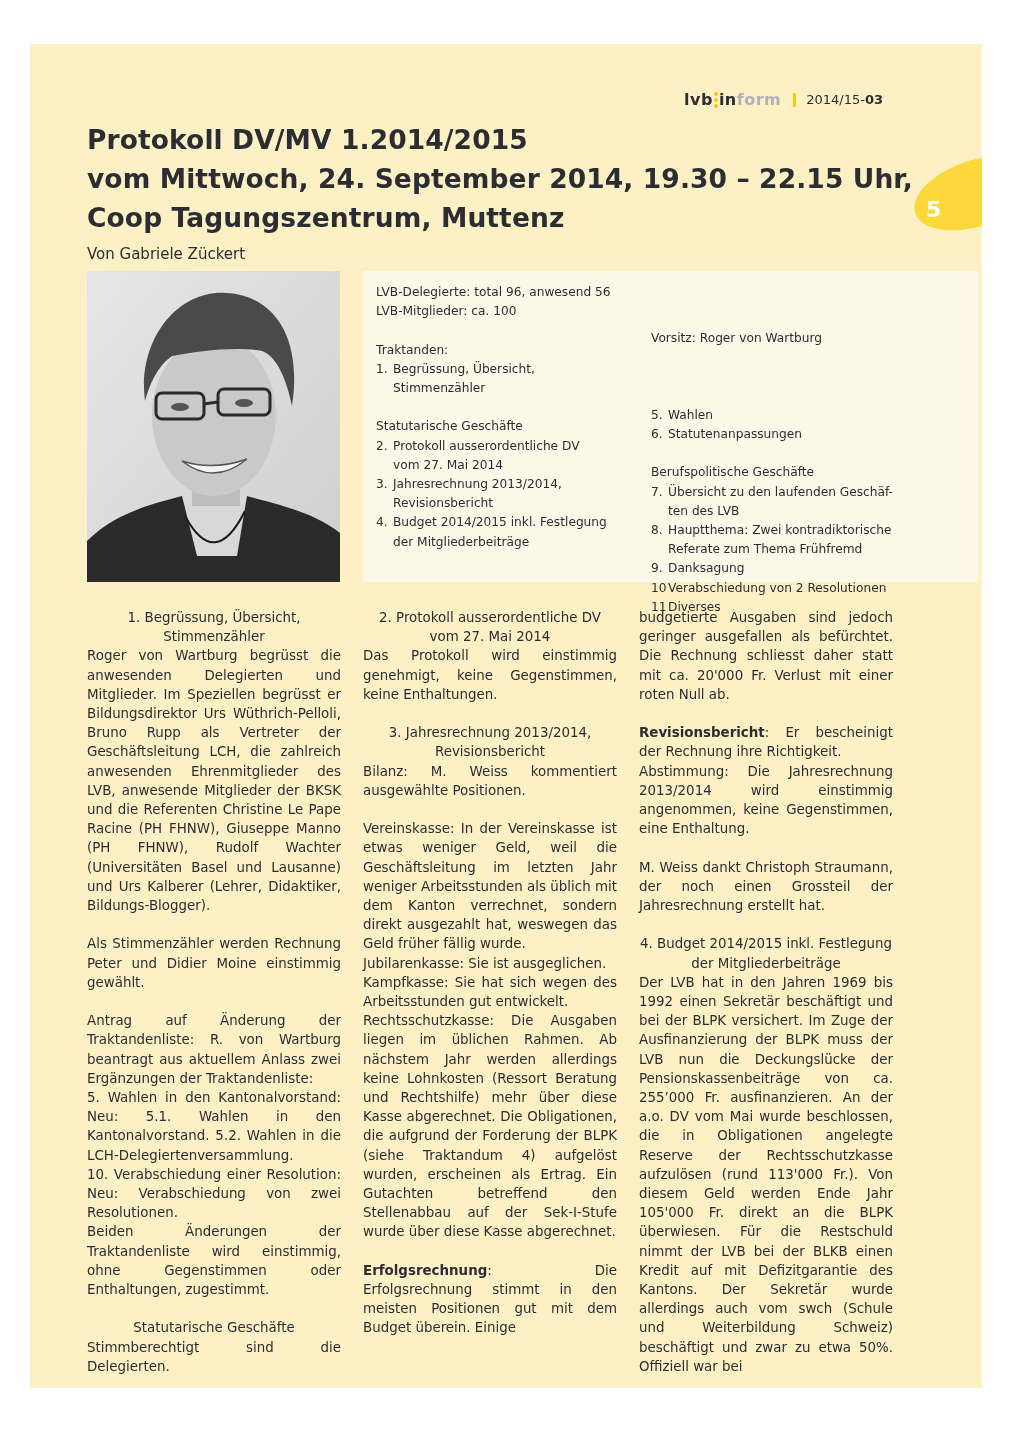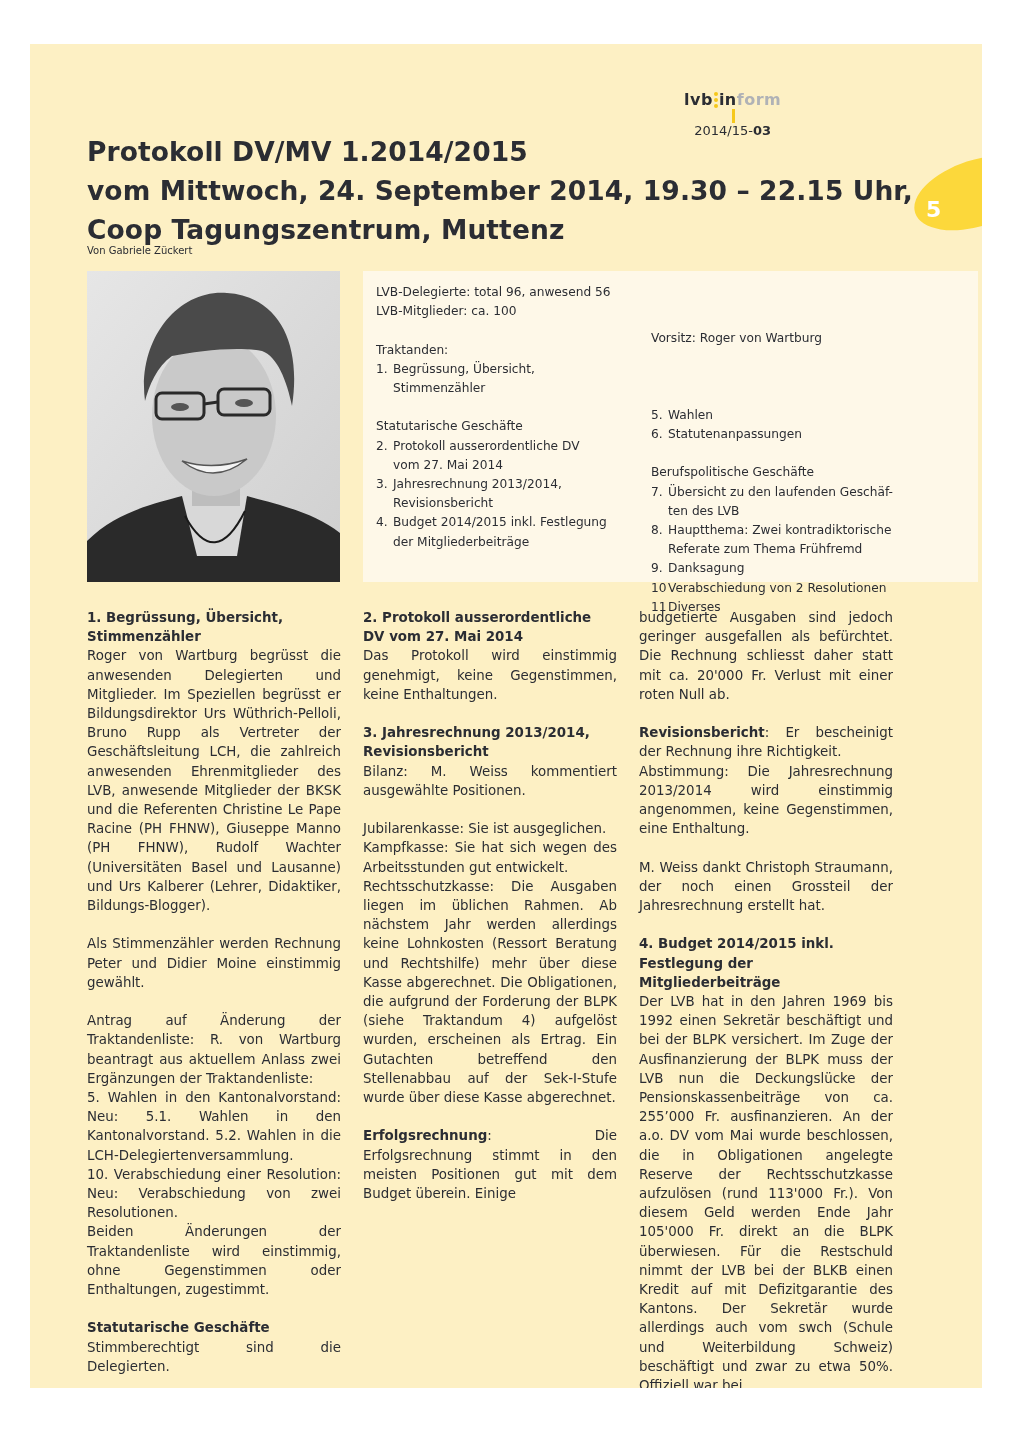--- a/index.html
+++ b/index.html
@@ -5,48 +5,48 @@
   html, body { margin: 0; padding: 0; background: #ffffff; }
   body { width: 1012px; height: 1432px; position: relative; overflow: hidden;
          font-family: "DejaVu Sans", "Liberation Sans", sans-serif; color: #2b2d33; }
   .page { position: absolute; left: 30px; top: 44px; width: 952px; height: 1344px;
           background: #fdf0c4; overflow: hidden; }
   .page-tab { position: absolute; right: -60px; top: 116px; width: 130px; height: 66px;
               background: #fcd83b; border-radius: 50%; transform: rotate(-18deg); }
   .page-num { position: absolute; left: 896px; top: 153px; font-weight: bold; font-size: 22px;
               color: #ffffff; font-family: "DejaVu Sans", sans-serif; }
   .masthead { position: absolute; left: 654px; top: 46px; display: flex; align-items: center;
-              font-size: 13px; flex-direction: column; }
+              font-size: 13px; }
   .logo { font-weight: bold; font-size: 16px; letter-spacing: 0.5px; display: flex; align-items: center; font-family: "DejaVu Sans", sans-serif; }
   .logo .lvb { color: #2b2d33; }
   .logo .dots { display: inline-flex; flex-direction: column; justify-content: center; margin: 0 1px; }
   .logo .dots i { display: block; width: 4px; height: 4px; border-radius: 50%; background: #f6c81b; margin: 1px 0; }
   .logo .in { color: #2b2d33; }
   .logo .form { color: #b0b2b6; }
   .masthead .bar { width: 3px; height: 14px; background: #f6c81b; margin: 0 10px 0 12px; }
   .masthead .issue { font-size: 13px; color: #2b2d33; }
   .masthead .issue b { font-weight: bold; }
-  .title { position: absolute; left: 57px; top: 88px; margin: 0; font-weight: bold;
+  .title { position: absolute; left: 57px; top: 76px; margin: 0; font-weight: bold;
            font-size: 26.5px; line-height: 39px; color: #2b2d33; letter-spacing: 0.1px; }
-  .author { position: absolute; left: 57px; top: 201px; font-size: 10px; color: #2b2d33; }
+  .author { position: absolute; left: 57px; top: 201px; font-size: 15px; color: #2b2d33; }
   .photo { position: absolute; left: 57px; top: 227px; width: 253px; height: 311px;
            background: #cfcfcf; overflow: hidden; }
   .infobox { position: absolute; left: 333px; top: 227px; width: 615px; height: 311px;
              background: #fef8e8; font-size: 12.2px; line-height: 19.2px; color: #2b2d33; }
   .infobox .col { position: absolute; top: 12px; }
   .infobox .col.left { left: 13px; width: 255px; }
   .infobox .col.right { left: 288px; width: 250px; margin-top: 46px; }
   .infobox .hd { font-weight: normal; }
   .infobox .li { display: flex; }
   .infobox .li .n { width: 17px; flex: none; }
   .gap { height: 19.2px; }
   .body-col { position: absolute; top: 564px; width: 254px; font-size: 13.4px; line-height: 19.2px;
               text-align: justify; hyphens: manual; color: #2b2d33; }
   .body-col p { margin: 0; }
-  .body-col h3 { margin: 0; font-size: 13.4px; line-height: 19.2px; font-weight: bold; text-align: left; }
+  .body-col h3 { margin: 0; font-size: 13.4px; line-height: 19.2px; font-weight: normal; text-align: center; }
   .body-col .blank { height: 19.2px; }
   .c1 { left: 57px; }
   .c2 { left: 333px; }
   .c3 { left: 609px; }
 </style>
 </head>
 <body>
 
 <div class="page">
   <div class="page-tab"></div>
@@ -177,20 +177,21 @@
     <p>Stimmberechtigt sind die Delegierten.</p>
   </div>
 
   <div class="body-col c2">
     <h3>2. Protokoll ausserordentliche DV vom 27. Mai 2014</h3>
     <p>Das Protokoll wird einstimmig genehmigt, keine Gegenstimmen, keine Enthaltungen.</p>
     <div class="blank"></div>
     <h3>3. Jahresrechnung 2013/2014, Revisionsbericht</h3>
     <p>Bilanz: M. Weiss kommentiert ausgewählte Positionen.</p>
     <div class="blank"></div>
+    <p>Vereinskasse: In der Vereinskasse ist etwas weniger Geld, weil die Geschäftsleitung im letzten Jahr weniger Arbeitsstunden als üblich mit dem Kanton verrechnet, sondern direkt ausgezahlt hat, weswegen das Geld früher fällig wurde.</p>
     <p>Jubilarenkasse: Sie ist ausgeglichen.</p>
     <p>Kampfkasse: Sie hat sich wegen des Arbeitsstunden gut entwickelt.</p>
     <p>Rechtsschutzkasse: Die Ausgaben liegen im üblichen Rahmen. Ab nächstem Jahr werden allerdings keine Lohnkosten (Ressort Beratung und Rechtshilfe) mehr über diese Kasse abgerechnet. Die Obligationen, die aufgrund der Forderung der BLPK (siehe Traktandum 4) aufgelöst wurden, erscheinen als Ertrag. Ein Gutachten betreffend den Stellenabbau auf der Sek-I-Stufe wurde über diese Kasse abgerechnet.</p>
     <div class="blank"></div>
     <p><b>Erfolgsrechnung</b><span>: Die Erfolgsrechnung stimmt in den meisten Positionen gut mit dem Budget überein. Einige</span></p>
   </div>
 
   <div class="body-col c3">
     <p>budgetierte Ausgaben sind jedoch geringer ausgefallen als befürchtet. Die Rechnung schliesst daher statt mit ca. 20'000 Fr. Verlust mit einer roten Null ab.</p>
     <div class="blank"></div>

